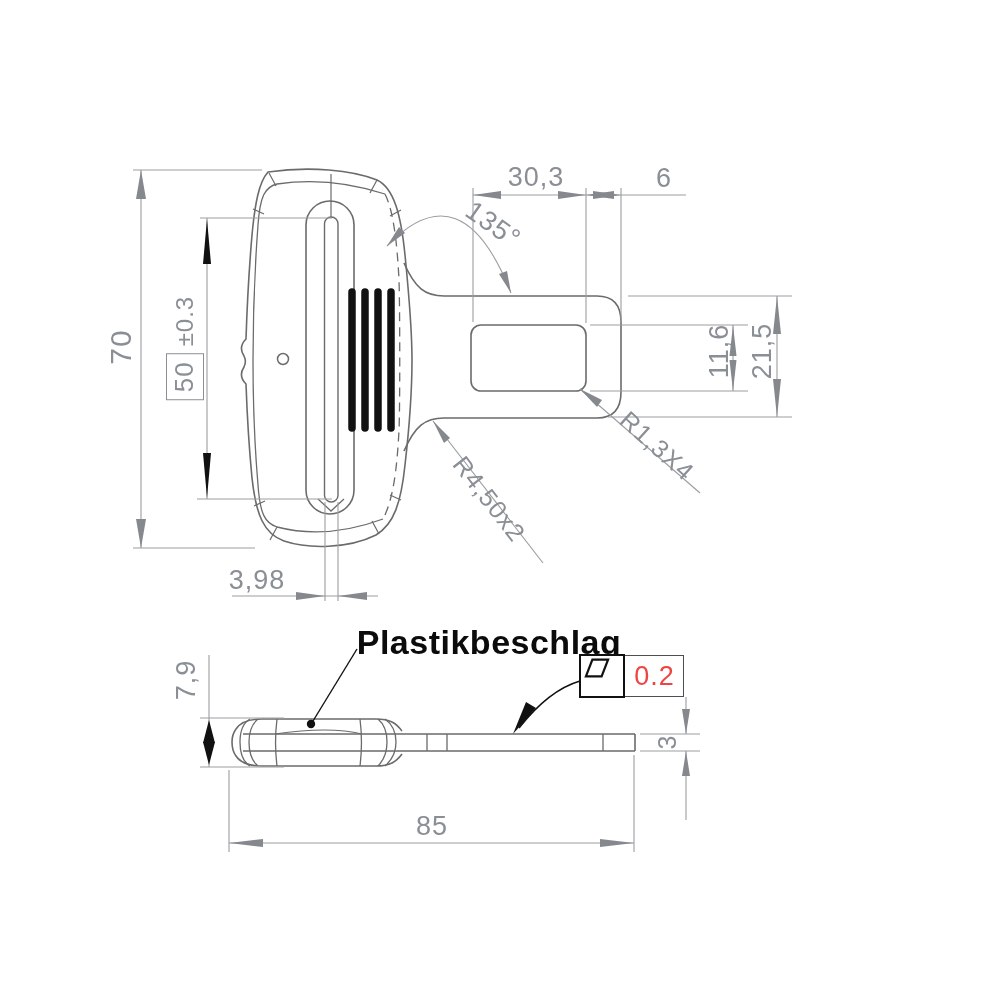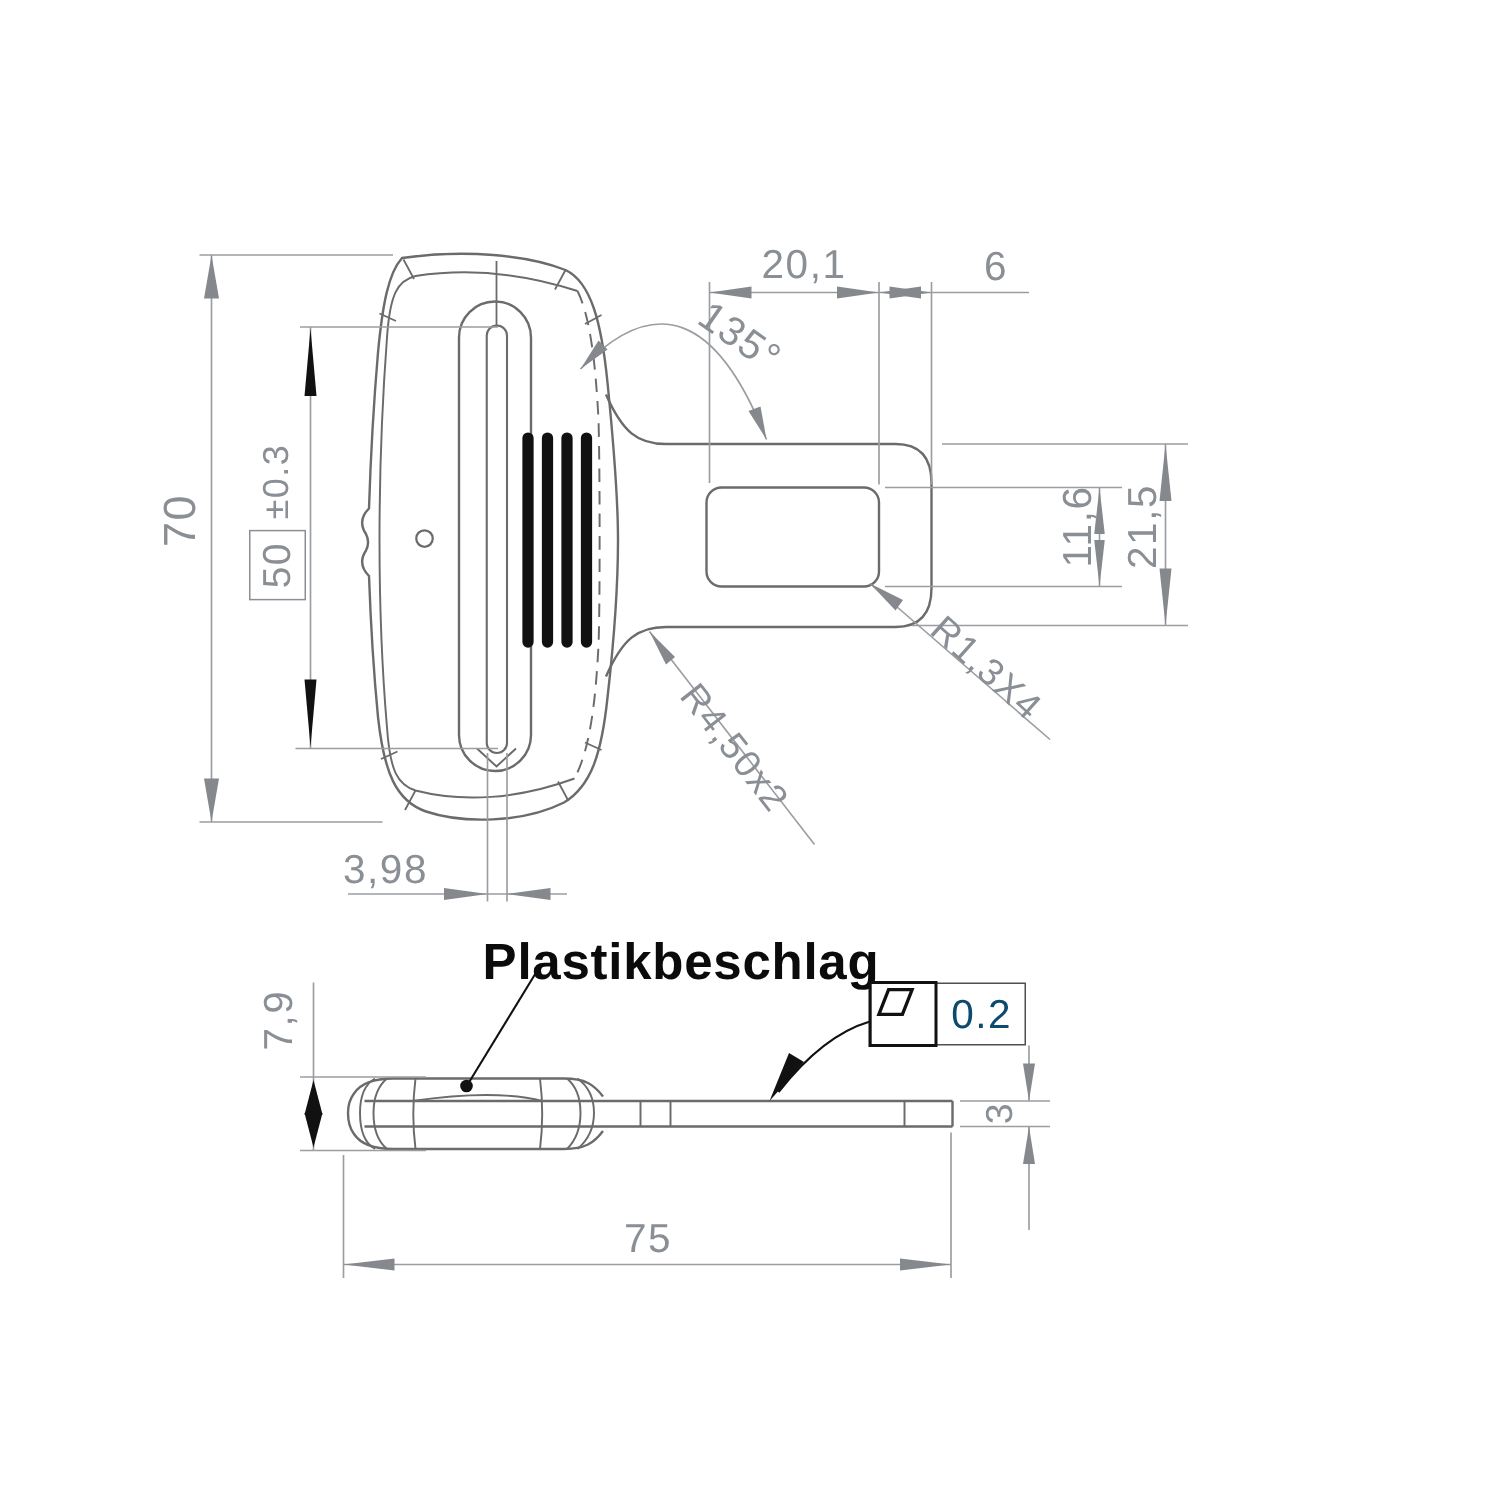--- a/index.html
+++ b/index.html
@@ -55,21 +55,21 @@
     width:46px;height:100%;
     border:2.6px solid #111111;
     box-sizing:border-box;
     margin:-1.6px 0 -1.6px -1.6px;
     height:calc(100% + 3.2px);
     display:flex;align-items:center;justify-content:center;
   }
   .fcf-val{
     width:58px;
     display:flex;align-items:center;justify-content:center;
-    color:#0c4a6e;
+    color:#ef4444;
     font-size:27px;
     letter-spacing:1px;
   }
 </style>
 </head>
 <body>
 
 <div class="canvas">
 
 <svg width="1000" height="1000" viewBox="0 0 1000 1000">
@@ -234,43 +234,43 @@
   </g>
 </svg>
 
 <div class="lbl rot-ccw" style="left:121px;top:347px;font-size:30px;">70</div>
 
 <div class="dim50-group" style="left:185px;top:348px;">
   <span class="dim50-box">50</span>
   <span style="font-size:24px;">±0.3</span>
 </div>
 
-<div class="lbl" style="left:536px;top:177px;">20,1</div>
+<div class="lbl" style="left:536px;top:177px;">30,3</div>
 
 <div class="lbl" style="left:664px;top:178px;">6</div>
 
 <div class="lbl" style="left:493px;top:225px;transform:translate(-50%,-50%) rotate(35deg);">135°</div>
 
 <div class="lbl rot-ccw" style="left:719px;top:351px;">11,6</div>
 
 <div class="lbl rot-ccw" style="left:762px;top:351px;">21,5</div>
 
 <div class="lbl" style="left:657px;top:446px;font-size:25px;transform:translate(-50%,-50%) rotate(42deg);">R1,3X4</div>
 
 <div class="lbl" style="left:489px;top:499px;font-size:25px;transform:translate(-50%,-50%) rotate(52deg);">R4,50x2</div>
 
 <div class="lbl" style="left:257px;top:580px;">3,98</div>
 
 <div class="lbl rot-ccw" style="left:186px;top:680px;">7,9</div>
 
 <div class="lbl rot-ccw" style="left:667px;top:742px;font-size:25px;">3</div>
 
-<div class="lbl" style="left:432px;top:826px;">75</div>
-
-<div class="part-label" style="left:454px;top:642px;">Plastikbeschlag</div>
+<div class="lbl" style="left:432px;top:826px;">85</div>
+
+<div class="part-label" style="left:489px;top:642px;">Plastikbeschlag</div>
 
 <div class="fcf">
   <div class="fcf-sym">
     <svg width="32" height="24" viewBox="0 0 34 26">
       <polygon points="5,22 12,4 29,4 22,22" fill="none" stroke="#111111" stroke-width="2.4"></polygon>
     </svg>
   </div>
   <div class="fcf-val">
     <span>0.2</span>
   </div>

